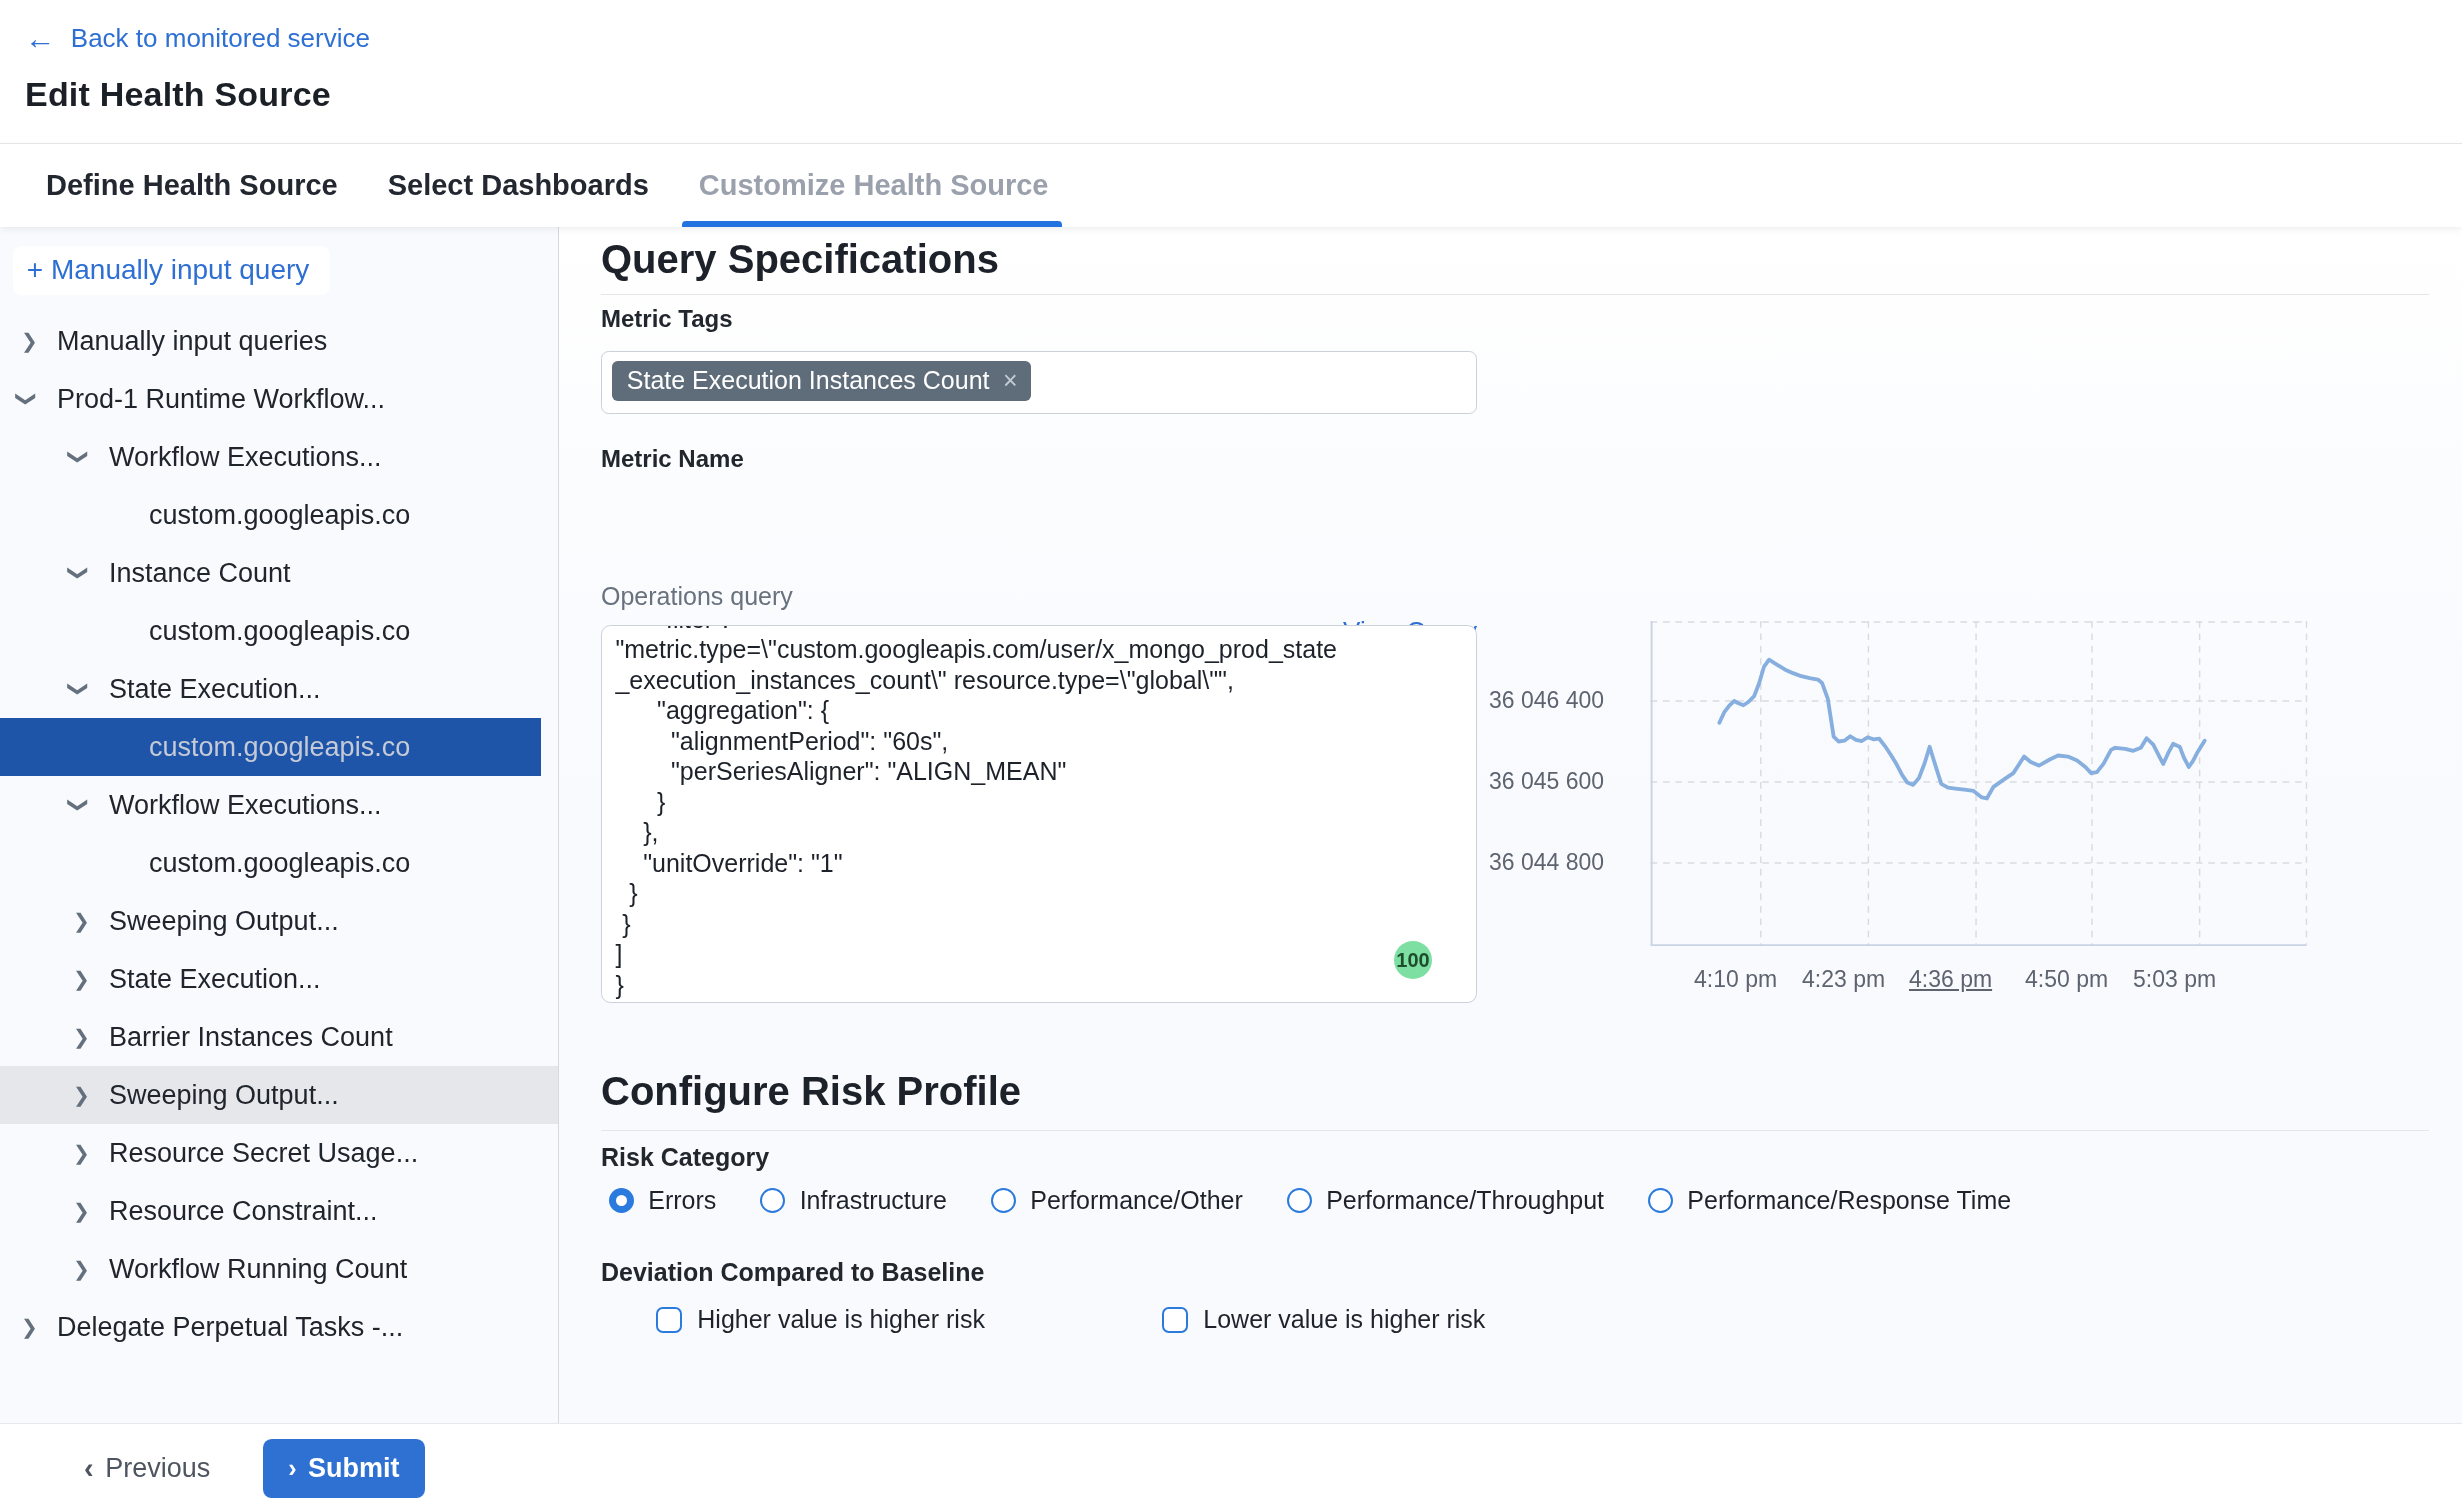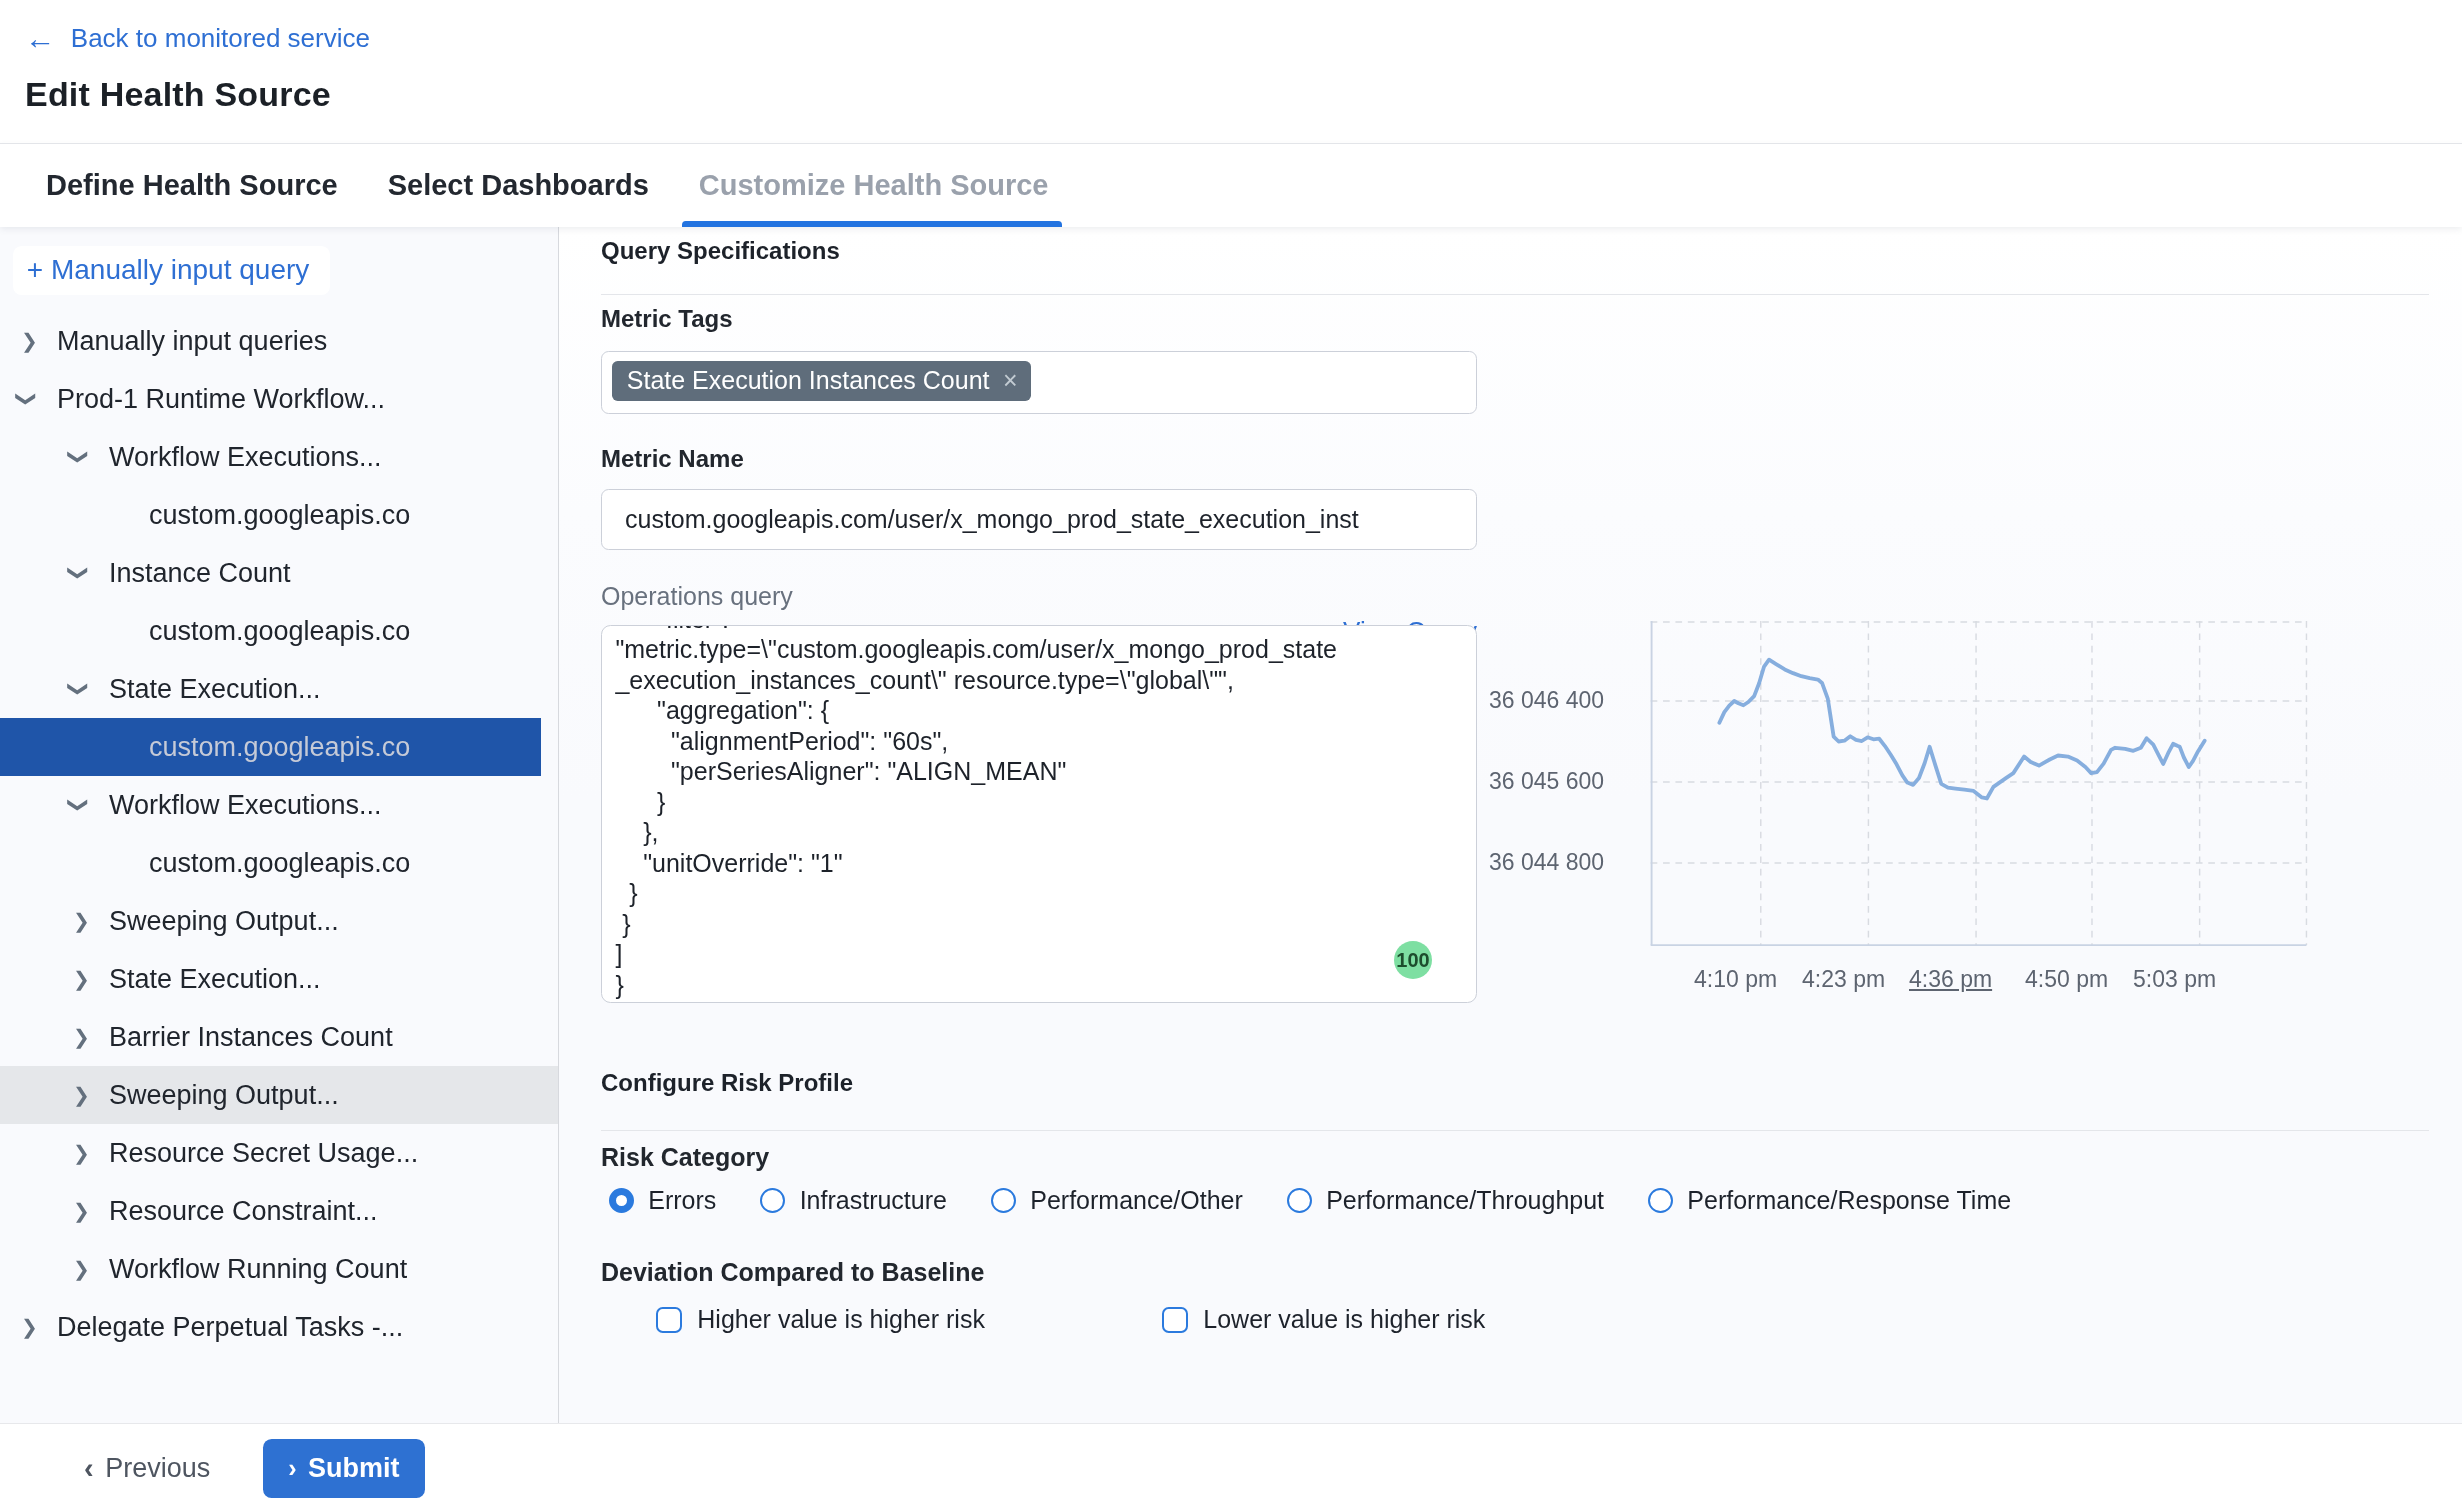--- a/index.html
+++ b/index.html
@@ -33,21 +33,21 @@
   .tree-row .chev .g { display:inline-block; }
   .tree-row .chev.down .g { transform:rotate(90deg); }
   .tree-row .lbl { white-space:nowrap; overflow:hidden; }
   .tree-row.selected { background:#1f55a9; margin-right:17px; }
   .tree-row.selected .lbl { color:#c5cad7; }
   .tree-row.hovered { background:#e5e7ea; }
 
   .main { position:relative; flex:1; background:linear-gradient(#ffffff 0px, #fbfcfe 286px, #f9fafd 573px); }
   .abs { position:absolute; }
 
-  .section-title { font-size:24px; font-weight:600; color:#1d222a; }
+  .section-title { font-size:40px; font-weight:600; color:#1d222a; }
   .rule { position:absolute; left:42px; width:1828px; height:1px; background:#e4e6ea; }
 
   .field-label { font-size:24px; font-weight:600; color:#22272e; }
   .soft-label { font-size:25px; color:#68717e; }
   .link { font-size:26px; font-weight:500; color:var(--accent,#2e6fd3); cursor:pointer; }
 
   .box { background:#fff; border:1px solid #ccd0d9; border-radius:7.6px; }
   .tags-box { left:42px; width:876px; height:63px; padding:8.6px 9.5px; }
   .tag-chip { display:inline-flex; align-items:center; gap:13.4px; height:40px; padding:0 13.4px 0 15.3px;
               background:var(--chip,#5f6d7b); border-radius:5.7px; color:#fff; font-size:25px; }
@@ -191,21 +191,20 @@
 
       <div class="abs field-label" style="left:42px; top:78px;">Metric Tags</div>
       <div class="abs box tags-box" style="top:124px;">
         <span class="tag-chip">
           <span>State Execution Instances Count</span>
           <span class="tag-x">×</span>
         </span>
       </div>
 
       <div class="abs field-label" style="left:42px; top:218px;">Metric Name</div>
-      <div class="abs box text-input" style="top:262px;">custom.googleapis.com/user/x_mongo_prod_state_execution_inst</div>
 
       <div class="abs soft-label" style="left:42px; top:355px;">Operations query</div>
       <div class="abs link" style="left:42px; top:353px; width:876px; text-align:right;margin-top:36px;">View Query</div>
 
       <div class="abs box query-box" style="top:398px;">
         <pre id="query-pre">      "filter":
 "metric.type=\"custom.googleapis.com/user/x_mongo_prod_state
 _execution_instances_count\" resource.type=\"global\"",
       "aggregation": {
         "alignmentPeriod": "60s",

